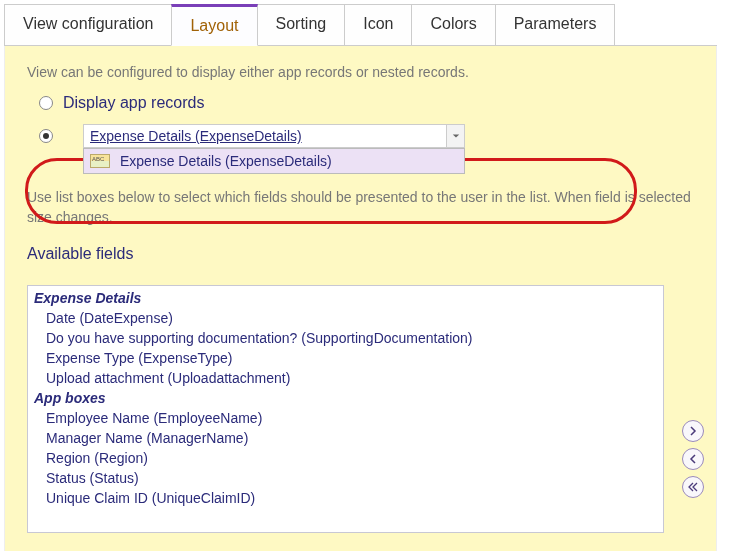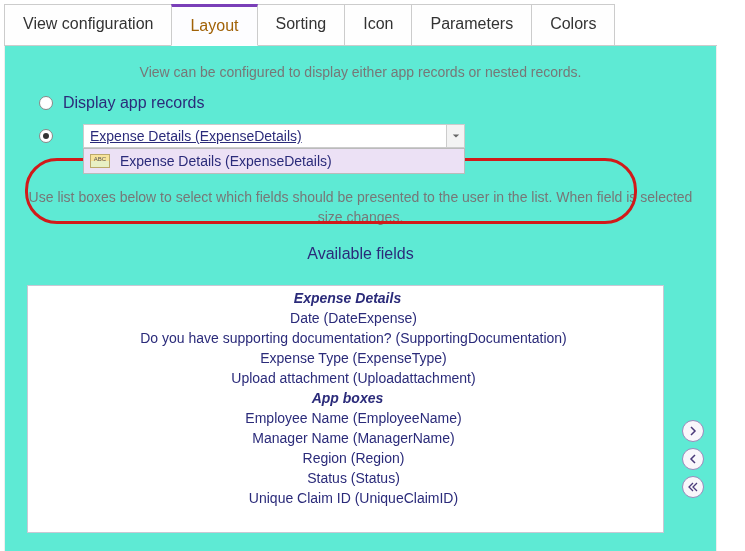--- a/index.html
+++ b/index.html
@@ -9,21 +9,20 @@
     font-size: 14px;
     color: #2b2b5e;
     background: #fff;
     width: 745px;
     height: 551px;
     overflow: hidden;
     position: relative;
   }
   .outer {
     padding: 4px 28px 0 4px;
-    text-align: center;
   }
   .tabs {
     display: flex;
     border-bottom: 1px solid #ccc;
   }
   .tab {
     padding: 10px 18px;
     font-size: 16px;
     color: #333;
     border: 1px solid #ccc;
@@ -35,21 +34,21 @@
   .tab.active {
     background: #fdfdff;
     color: #a16207;
     border-top: 3px solid #7a3fb8;
     position: relative;
     z-index: 2;
     border-bottom: 1px solid #fdfdff;
     margin-bottom: -1px;
   }
   .content {
-    background: #5eead4;
+    background: #fef9c3;
     border: 1px solid #eee;
     border-top: none;
     padding: 18px 22px;
     min-height: 500px;
     position: relative;
   }
   .intro {
     color: #777;
     font-size: 14px;
     margin-bottom: 14px;
@@ -208,22 +207,22 @@
 </style>
 </head>
 <body>
 
 <div class="outer">
   <div class="tabs">
     <div class="tab">View configuration</div>
     <div class="tab active">Layout</div>
     <div class="tab">Sorting</div>
     <div class="tab">Icon</div>
+    <div class="tab">Colors</div>
     <div class="tab">Parameters</div>
-    <div class="tab">Colors</div>
   </div>
 
   <div class="content">
     <div class="intro">View can be configured to display either app records or nested records.</div>
 
     <div class="radio-group">
       <div class="radio-row">
         <span class="radio"></span>
         <span class="radio-label">Display app records</span>
       </div>

